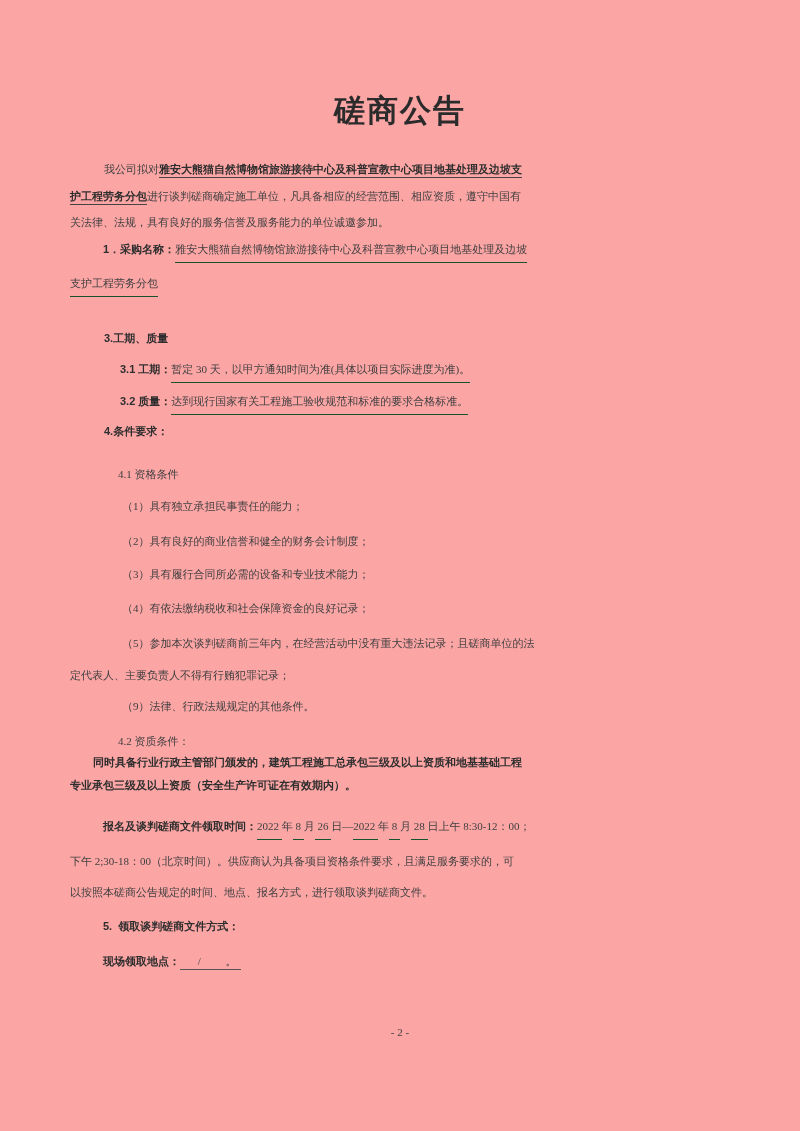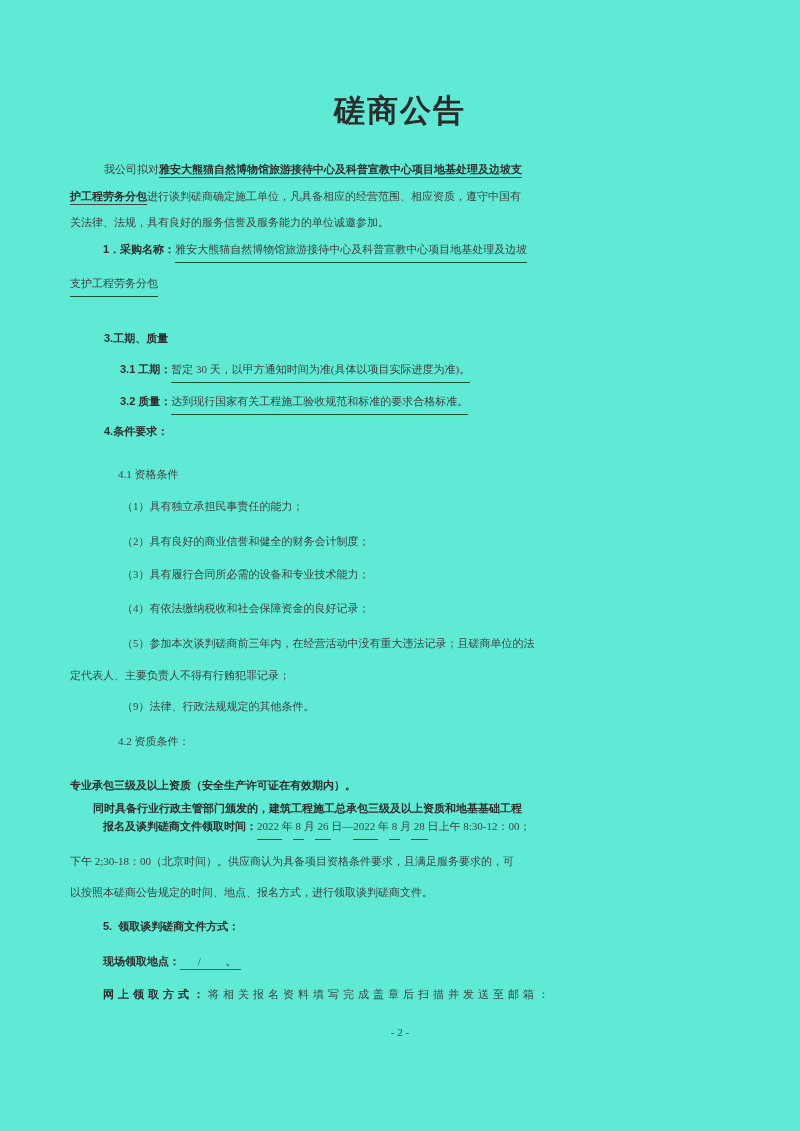--- a/index.html
+++ b/index.html
@@ -1,20 +1,20 @@
 <!DOCTYPE html>
 <html><head>
 <meta charset="utf-8">
 <style>
   html,body { margin:0; padding:0; background:#888; }
   .page {
     position:relative;
     width:800px; height:1131px;
     margin:0 auto;
-    background:#5eead4;
+    background:#fca5a5;
     overflow:hidden;
     font-family:"Liberation Serif","DejaVu Serif",serif;
     color:#3f3f3f;
     font-size:17px;
   }
   .ln {
     position:absolute;
     white-space:pre;
     line-height:1.15;
     font-size:11px;
@@ -62,26 +62,25 @@
 
   <div class="ln" style="top:500px; left:122px;">（1）具有独立承担民事责任的能力；</div>
   <div class="ln" style="top:535px; left:122px;">（2）具有良好的商业信誉和健全的财务会计制度；</div>
   <div class="ln" style="top:568px; left:122px;">（3）具有履行合同所必需的设备和专业技术能力；</div>
   <div class="ln" style="top:602px; left:122px;">（4）有依法缴纳税收和社会保障资金的良好记录；</div>
   <div class="ln" style="top:637px; left:122px;">（5）参加本次谈判磋商前三年内，在经营活动中没有重大违法记录；且磋商单位的法</div>
   <div class="ln" style="top:669px; left:70px;">定代表人、主要负责人不得有行贿犯罪记录；</div>
   <div class="ln" style="top:700px; left:122px;">（9）法律、行政法规规定的其他条件。</div>
 
   <div class="ln" style="top:735px; left:118px;">4.2 资质条件：</div>
-  <div class="ln" style="top:756px; left:93px;margin-top:46px;"><span class="b">同时具备行业行政主管部门颁发的，建筑工程施工总承包三级及以上资质和地基基础工程</span></div>
+  <div class="ln" style="top:756px; left:93px;"><span class="b">同时具备行业行政主管部门颁发的，建筑工程施工总承包三级及以上资质和地基基础工程</span></div>
   <div class="ln" style="top:779px; left:70px;"><span class="b">专业承包三级及以上资质（安全生产许可证在有效期内）。</span></div>
 
   <div class="ln" style="top:820px; left:103px;"><span class="b">报名及谈判磋商文件领取时间：</span><span class="u">2022 </span><span>年</span><span class="u"> 8 </span><span>月</span><span class="u"> 26 </span><span>日—</span><span class="u">2022 </span><span>年</span><span class="u"> 8 </span><span>月</span><span class="u"> 28 </span><span>日上午 8:30-12：00；</span></div>
   <div class="ln" style="top:855px; left:70px;">下午 2;30-18：00（北京时间）。供应商认为具备项目资格条件要求，且满足服务要求的，可</div>
   <div class="ln" style="top:886px; left:70px;">以按照本磋商公告规定的时间、地点、报名方式，进行领取谈判磋商文件。</div>
 
   <div class="ln" style="top:920px; left:103px;"><span class="b">5.  领取谈判磋商文件方式：</span></div>
   <div class="ln" style="top:955px; left:103px;"><span class="b">现场领取地点：</span><span class="blank">　 /　　 。</span></div>
-  <div class="ln spread" style="top:988px; left:103px;"><span class="b">网上领取方式：</span><span>将相关报名资料填写完成盖章后扫描并发送至邮箱：</span></div>
 
   <div class="ln center" style="top:1026px;">- 2 -</div>
 
 </div>
 
 </body></html>

